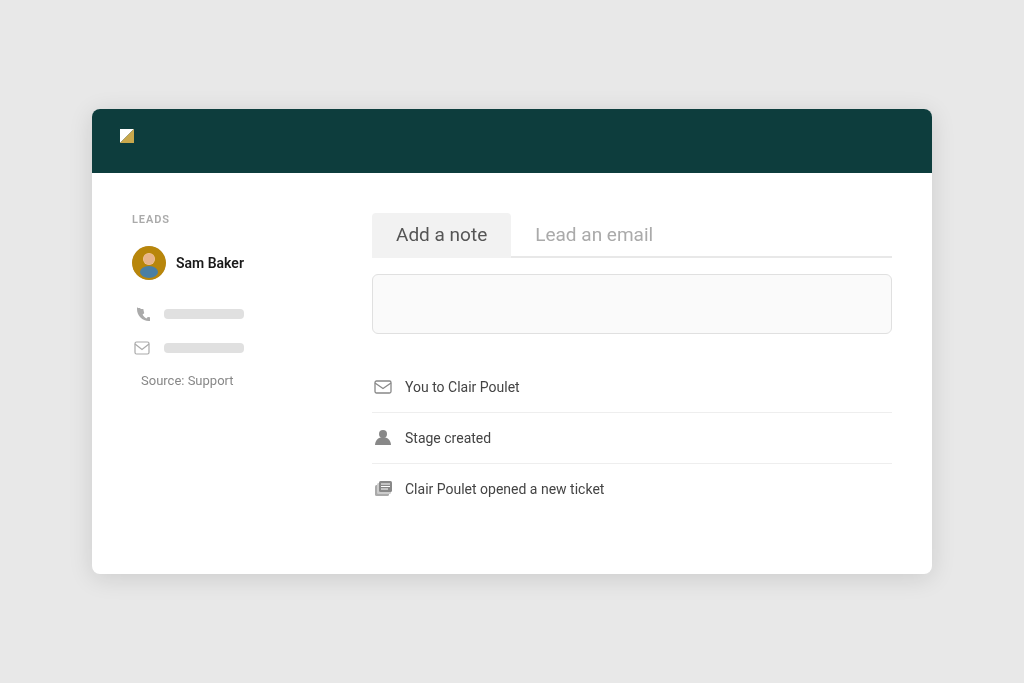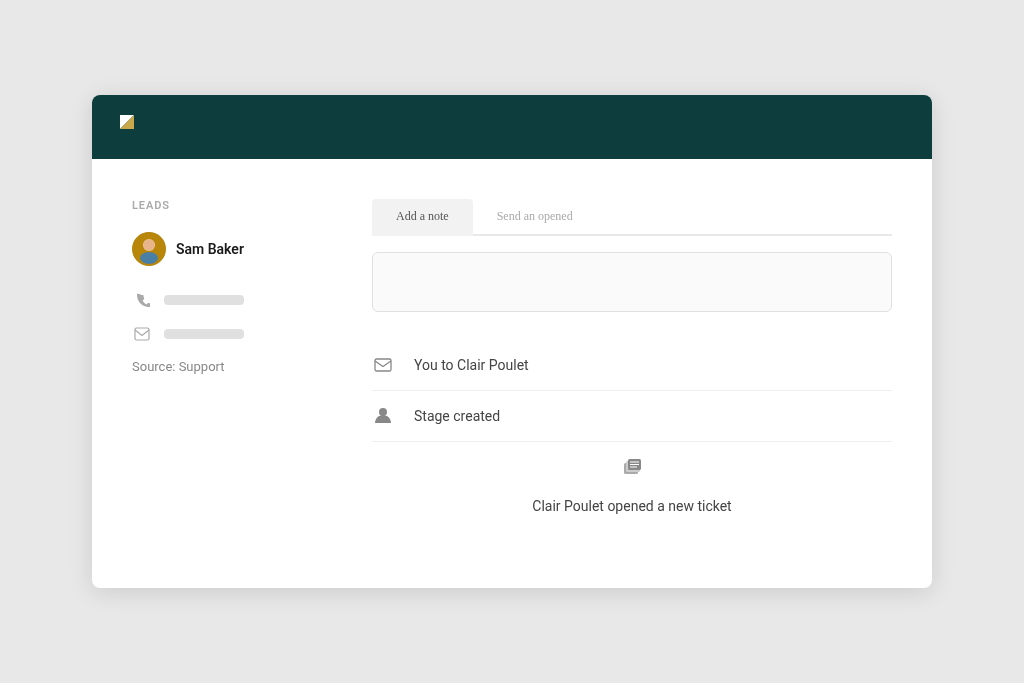--- a/index.html
+++ b/index.html
@@ -108,20 +108,21 @@
 
     .contact-placeholder {
       height: 10px;
       width: 80px;
       background: #e0e0e0;
       border-radius: 4px;
     }
 
     .meta-info {
       margin-top: 12px;
+      margin-left: 9px;
     }
 
     .meta-label {
       font-size: 13px;
       color: #888;
       margin-bottom: 12px;
       line-height: 1.4;
     }
 
     
@@ -130,27 +131,26 @@
     }
 
     .tabs {
       display: flex;
       border-bottom: 2px solid #e8e8e8;
       margin-bottom: 16px;
     }
 
     .tab {
       padding: 10px 24px;
-      font-size: 12px;
+      font-size: 19px;
       color: #888;
       cursor: pointer;
       border-bottom: 2px solid transparent;
       margin-bottom: -2px;
       border-radius: 4px 4px 0 0;
-      font-family: Liberation Serif, serif;
     }
 
     .tab.active {
       background: #f2f2f2;
       color: #555;
       border-bottom: 2px solid #f2f2f2;
     }
 
     .tab.inactive {
       color: #aaa;
@@ -171,28 +171,27 @@
     }
 
     .activity-list {
       display: flex;
       flex-direction: column;
     }
 
     .activity-item {
       display: flex;
       align-items: center;
-      gap: 20px;
+      gap: 11px;
       padding: 14px 0;
       border-bottom: 1px solid #eeeeee;
     }
 
     .activity-item:last-child {
       border-bottom: none;
-      flex-direction: column;
     }
 
     .activity-icon {
       width: 22px;
       height: 22px;
       display: flex;
       align-items: center;
       justify-content: center;
       color: #888;
       flex-shrink: 0;
@@ -261,21 +260,21 @@
 
       <div class="meta-info">
         <div class="meta-label">Source: Support</div>
       </div>
     </div>
 
     <div class="right-panel">
       
       <div class="tabs">
         <div class="tab active">Add a note</div>
-        <div class="tab inactive">Send an opened</div>
+        <div class="tab inactive">Lead an email</div>
       </div>
 
       
       <textarea class="note-input" style=""></textarea>
 
       
       <div class="activity-list">
 
         <div class="activity-item">
           <div class="activity-icon">

